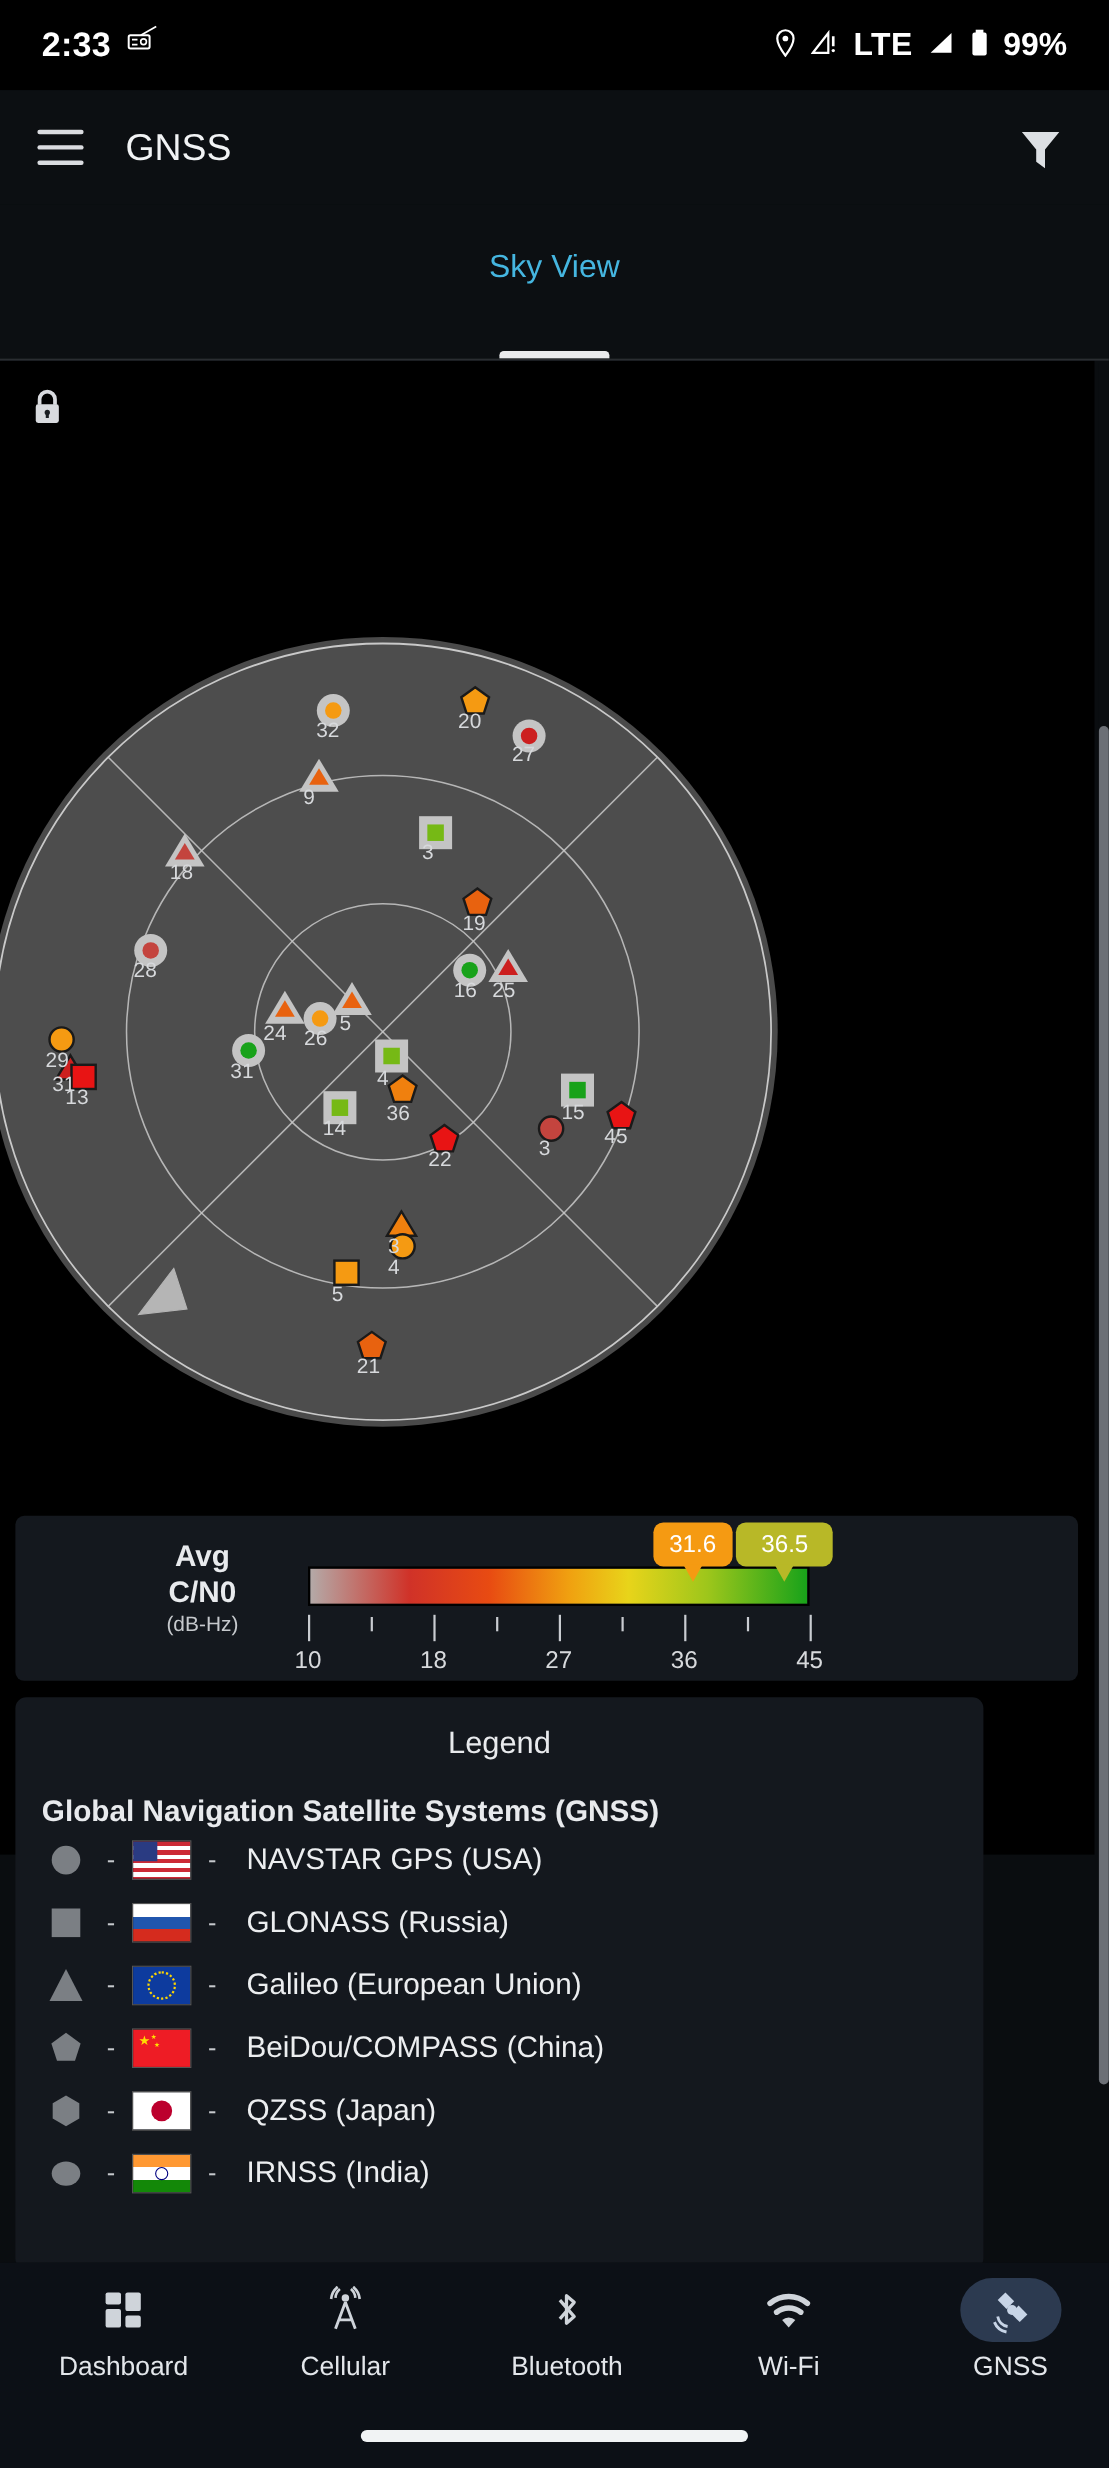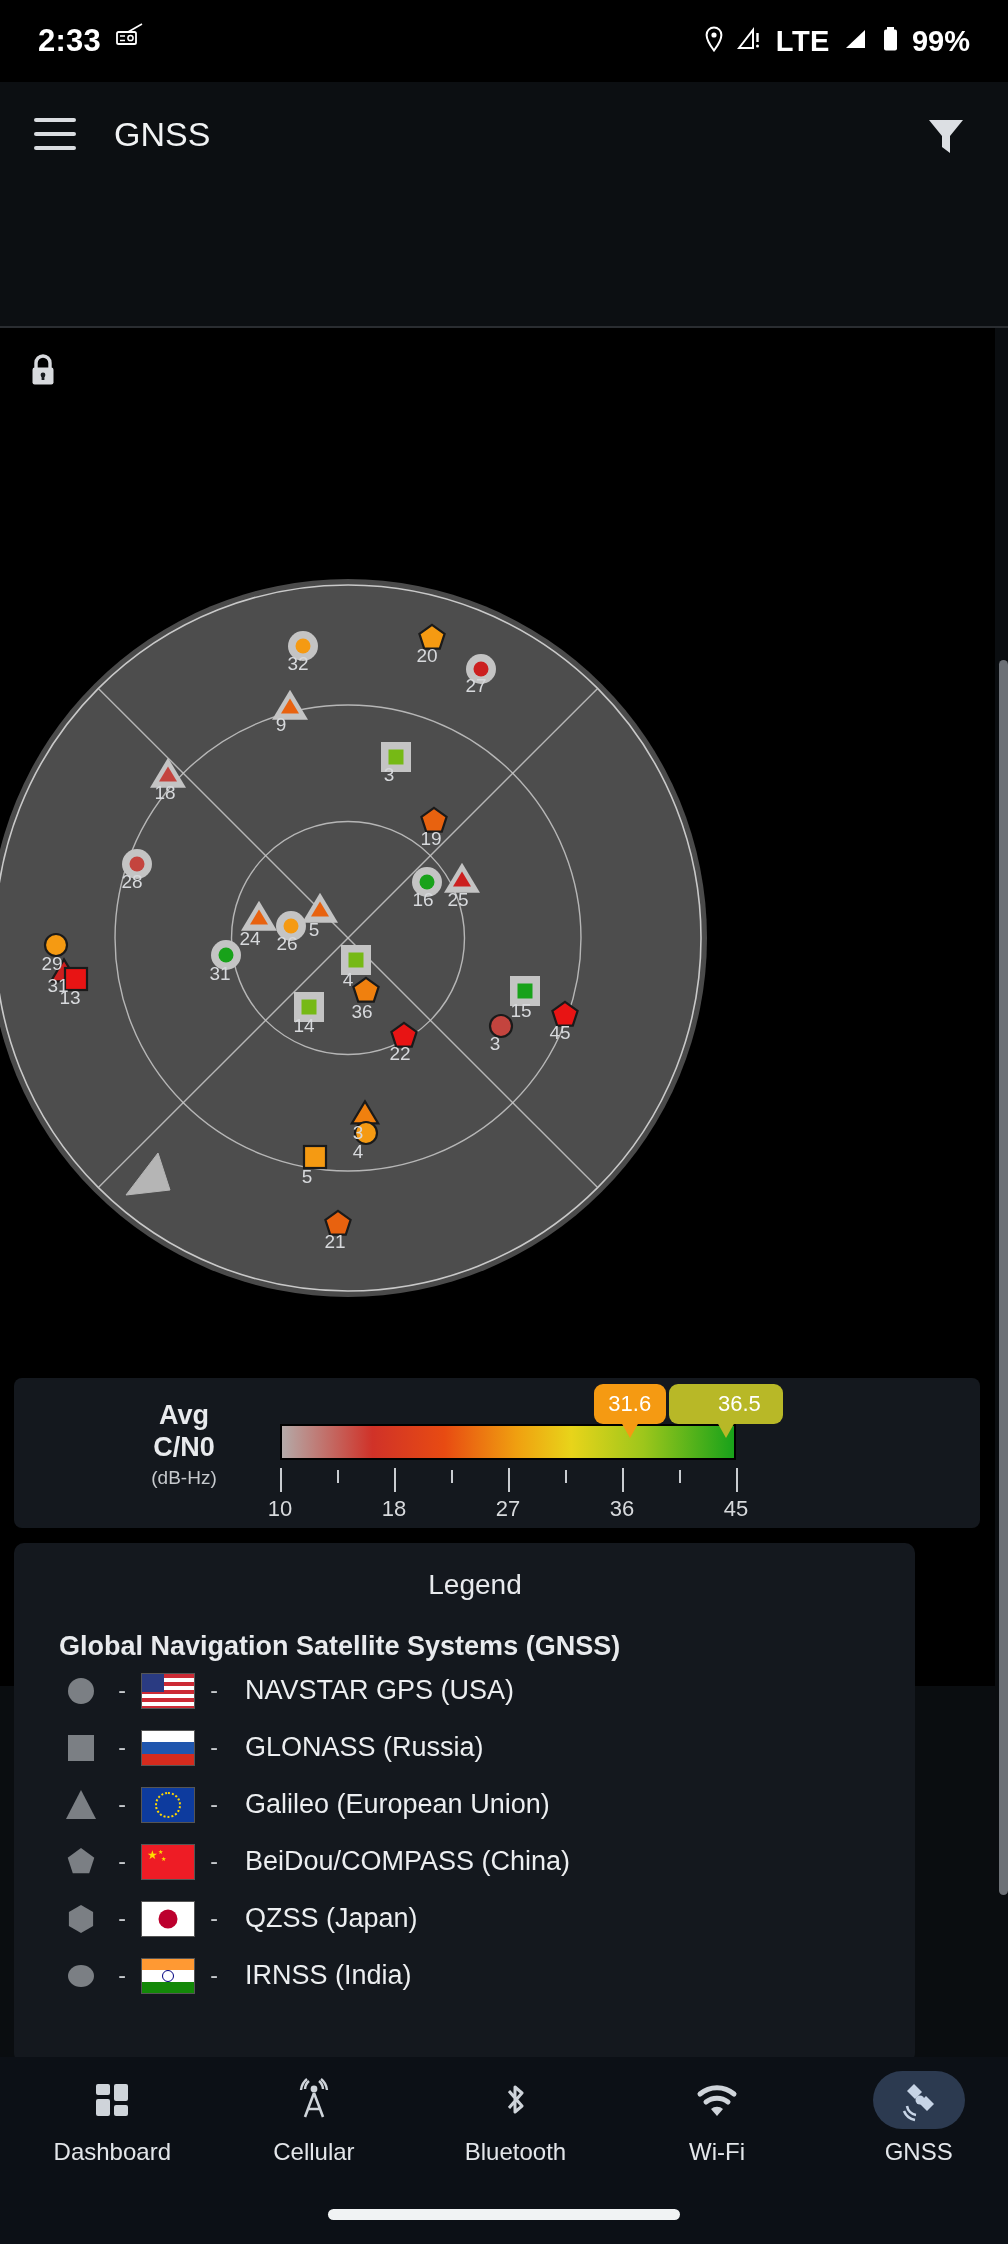--- a/index.html
+++ b/index.html
@@ -102,21 +102,21 @@
   #ticks-row{position:absolute;left:266px;top:90px;width:456px;height:24px;}
   .tick{position:absolute;top:0;width:2px;background:#c9ccd1;}
   .tick.major{height:24px;}
   .tick.minor{height:13px;top:2px;}
   #tick-labels{position:absolute;left:266px;top:118px;width:456px;height:28px;}
   .tick-lab{position:absolute;top:0;font-size:22px;color:#d7d9dc;transform:translateX(-50%);}
 
   
   #legend-card{
     position:absolute;left:14px;top:1215px;width:880px;height:520px;
-    background:#14181e;border-radius:10px;padding-left:21px;
+    background:#14181e;border-radius:10px;
   }
   #legend-title{text-align:center;font-size:28px;color:#e8eaed;padding-top:26px;}
   #legend-sub{font-size:27px;font-weight:700;color:#e8eaed;margin:30px 0 0 24px;}
   .legend-row{display:flex;align-items:center;height:57px;margin-left:24px;}
   .legend-shape{width:44px;display:flex;align-items:center;justify-content:center;}
   .legend-dash{width:38px;text-align:center;font-size:23px;color:#c6c9cd;}
   .legend-flag{width:54px;height:36px;border:1px solid #555;position:relative;overflow:hidden;box-sizing:border-box;}
   .legend-name{margin-left:12px;font-size:27px;color:#eceef0;}
 
   
@@ -188,20 +188,21 @@
   </div>
   <div id="app-title">GNSS</div>
   <div id="filter-btn">
     <svg width="50" height="50" viewBox="0 0 50 50">
       <path d="M8 11 L42 11 L29 27 L29 44 L21 38 L21 27 Z" fill="#dcdfe3"></path>
     </svg>
   </div>
 </div>
 
 <div id="tab-bar">
+  <div class="tab active">Sky View</div>
 </div>
 <div id="tabs-divider"></div>
 
 <div id="scroll-area">
 
   <div id="sky-card">
     <div id="lock-icon">
       <svg width="30" height="36" viewBox="0 0 30 36">
         <path d="M8 15 V10 a7 7 0 0 1 14 0 V15" fill="none" stroke="#d8dade" stroke-width="3.4"></path>
         <rect x="4.5" y="14.5" width="21" height="17" rx="2.2" fill="#d8dade"></rect>
@@ -352,21 +353,21 @@
       <div id="cn0-avg">Avg</div>
       <div id="cn0-title">C/N0</div>
       <div id="cn0-units">(dB-Hz)</div>
     </div>
     <div id="gradient-bar"></div>
     <div id="cn0-flags">
         <div class="cn0-flag" style="background: rgb(245, 154, 18); color: rgb(255, 255, 255); left: 579.752px; top: 6px; width: 72px; height: 40px;">
           <span>31.6</span>
           <div class="pin" style="border-top: 16px solid rgb(245, 154, 18);"></div>
         </div>
-        <div class="cn0-flag" style="background: rgb(184, 184, 39); color: rgb(255, 255, 255); left: 655.448px; top: 6px; width: 88px; height: 40px; padding-left: 26px;">
+        <div class="cn0-flag" style="background: rgb(184, 184, 39); color: rgb(255, 255, 255); left: 655.448px; top: 6px; width: 88px; height: 40px;">
           <span>36.5</span>
           <div class="pin" style="border-top: 16px solid rgb(184, 184, 39);"></div>
         </div>
       </div>
     <div id="ticks-row">
         <div class="tick major" style="left: 0px;"></div>
         <div class="tick minor" style="left: 57px;"></div>
         <div class="tick major" style="left: 114px;"></div>
         <div class="tick minor" style="left: 171px;"></div>
         <div class="tick major" style="left: 228px;"></div>

